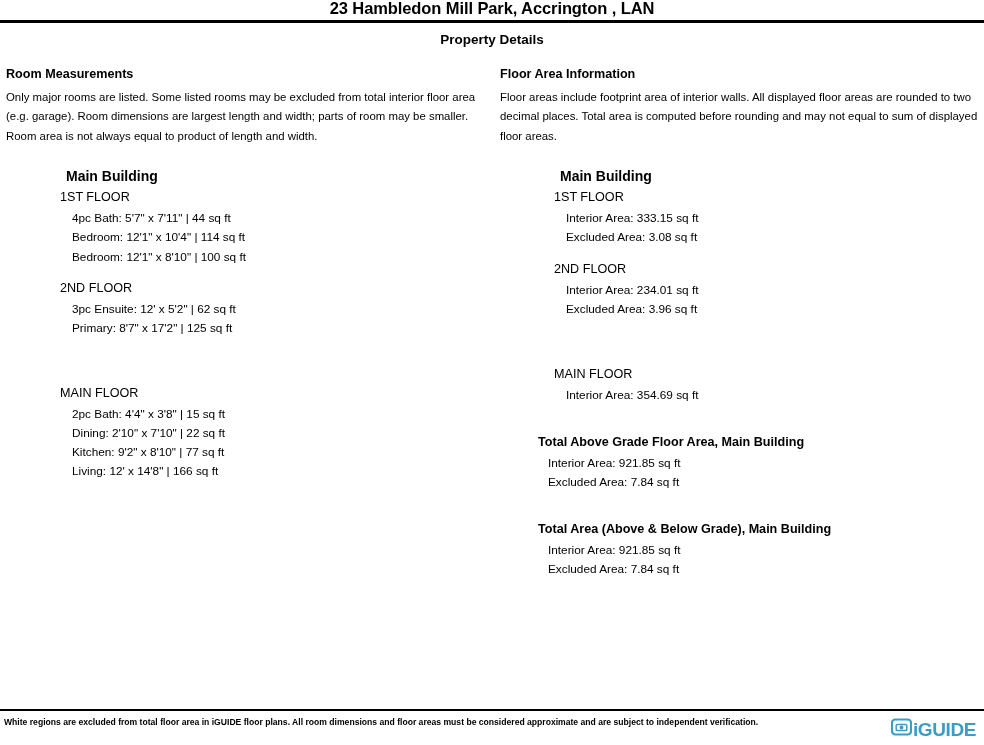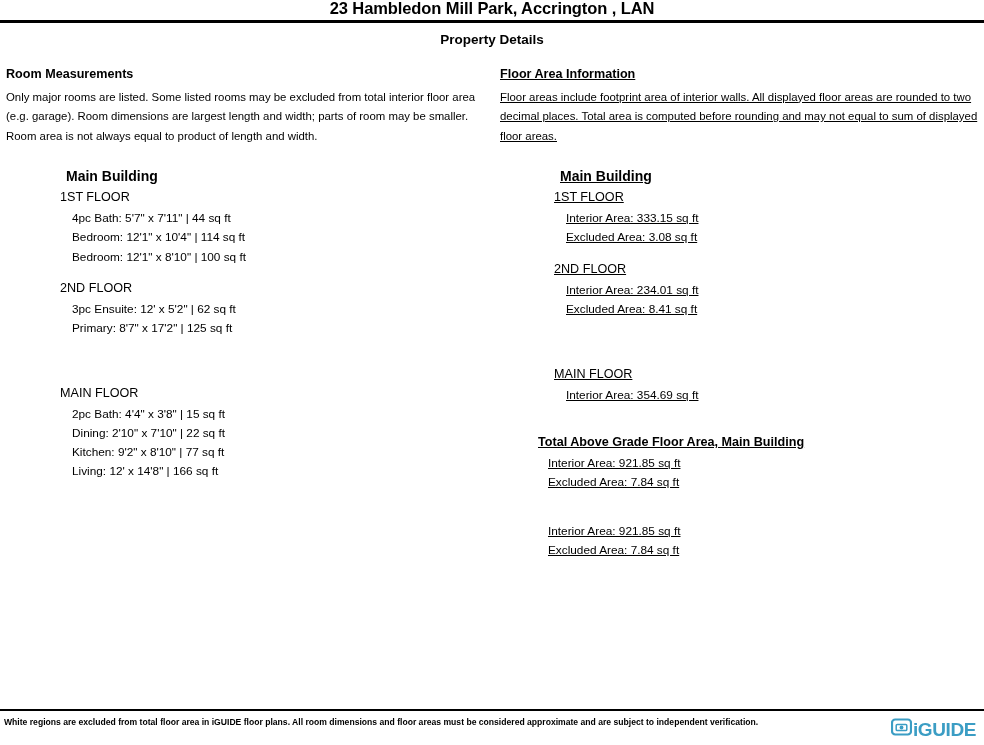--- a/index.html
+++ b/index.html
@@ -40,21 +40,21 @@
   .columns {
     display: flex;
     align-items: flex-start;
     padding-top: 20px;
   }
   .col {
     width: 50%;
     box-sizing: border-box;
   }
   .col-left  { padding-left: 6px;  padding-right: 14px; }
-  .col-right { padding-left: 8px;  padding-right: 0px; text-decoration: underline;  }
+  .col-right { padding-left: 8px;  padding-right: 0px;  }
 
   .section-title {
     font-size: 12.6px;
     font-weight: bold;
     margin: 0 0 7px 0;
   }
   .section-note {
     font-size: 11.4px;
     line-height: 1.72;
     margin: 0;
@@ -197,36 +197,37 @@
 
       <div class="floor-group">
         <div class="floor-name">1ST FLOOR</div>
         <div class="entry">Interior Area: 333.15 sq ft</div>
         <div class="entry">Excluded Area: 3.08 sq ft</div>
       </div>
 
       <div class="floor-group">
         <div class="floor-name">2ND FLOOR</div>
         <div class="entry">Interior Area: 234.01 sq ft</div>
-        <div class="entry">Excluded Area: 8.41 sq ft</div>
+        <div class="entry">Excluded Area: 3.96 sq ft</div>
       </div>
 
       <div class="floor-group">
         <div class="floor-name">MAIN FLOOR</div>
         <div class="entry">Interior Area: 354.69 sq ft</div>
       </div>
     </div>
 
     <div class="totals-block">
       <div class="totals-title">Total Above Grade Floor Area, Main Building</div>
       <div class="totals-entry">Interior Area: 921.85 sq ft</div>
       <div class="totals-entry">Excluded Area: 7.84 sq ft</div>
     </div>
 
     <div class="totals-block">
+      <div class="totals-title">Total Area (Above &amp; Below Grade), Main Building</div>
       <div class="totals-entry">Interior Area: 921.85 sq ft</div>
       <div class="totals-entry">Excluded Area: 7.84 sq ft</div>
     </div>
   </div>
 </div>
 
 <div class="footer">
   <div class="rule-bottom"></div>
   <div class="footer-inner">
     <div class="footer-note">White regions are excluded from total floor area in iGUIDE floor plans. All room dimensions and floor areas must be considered approximate and are subject to independent verification.</div>

